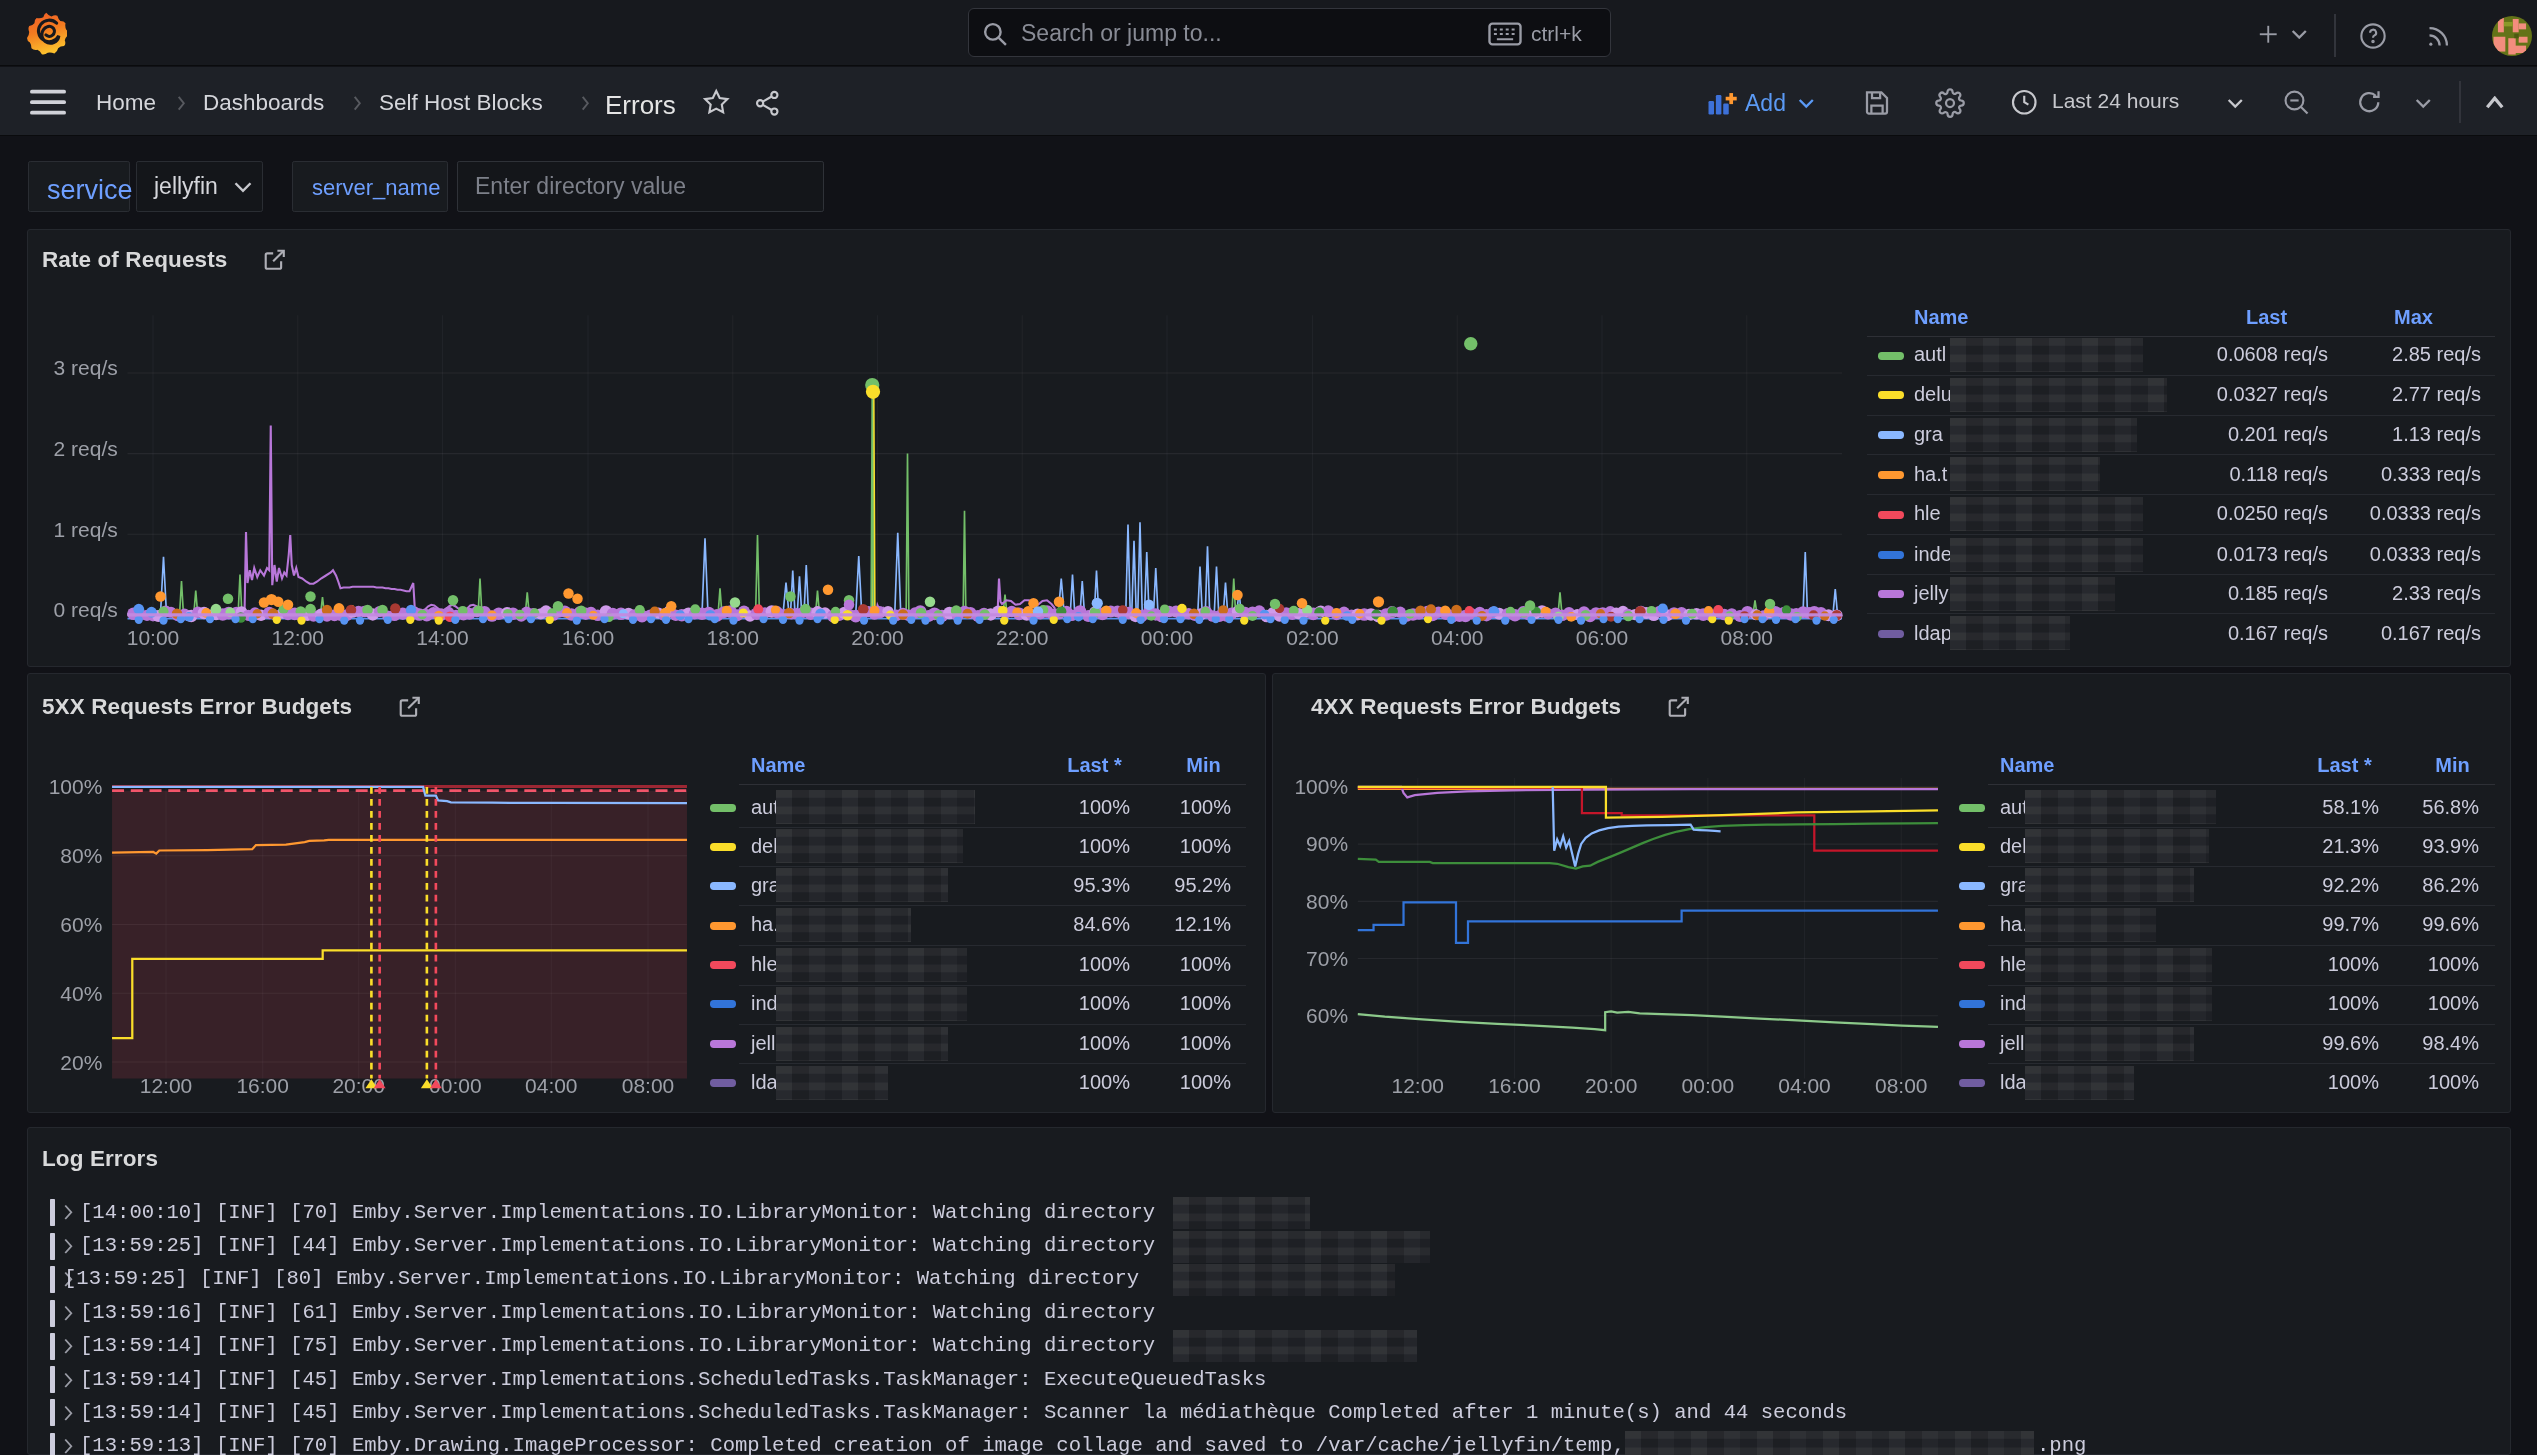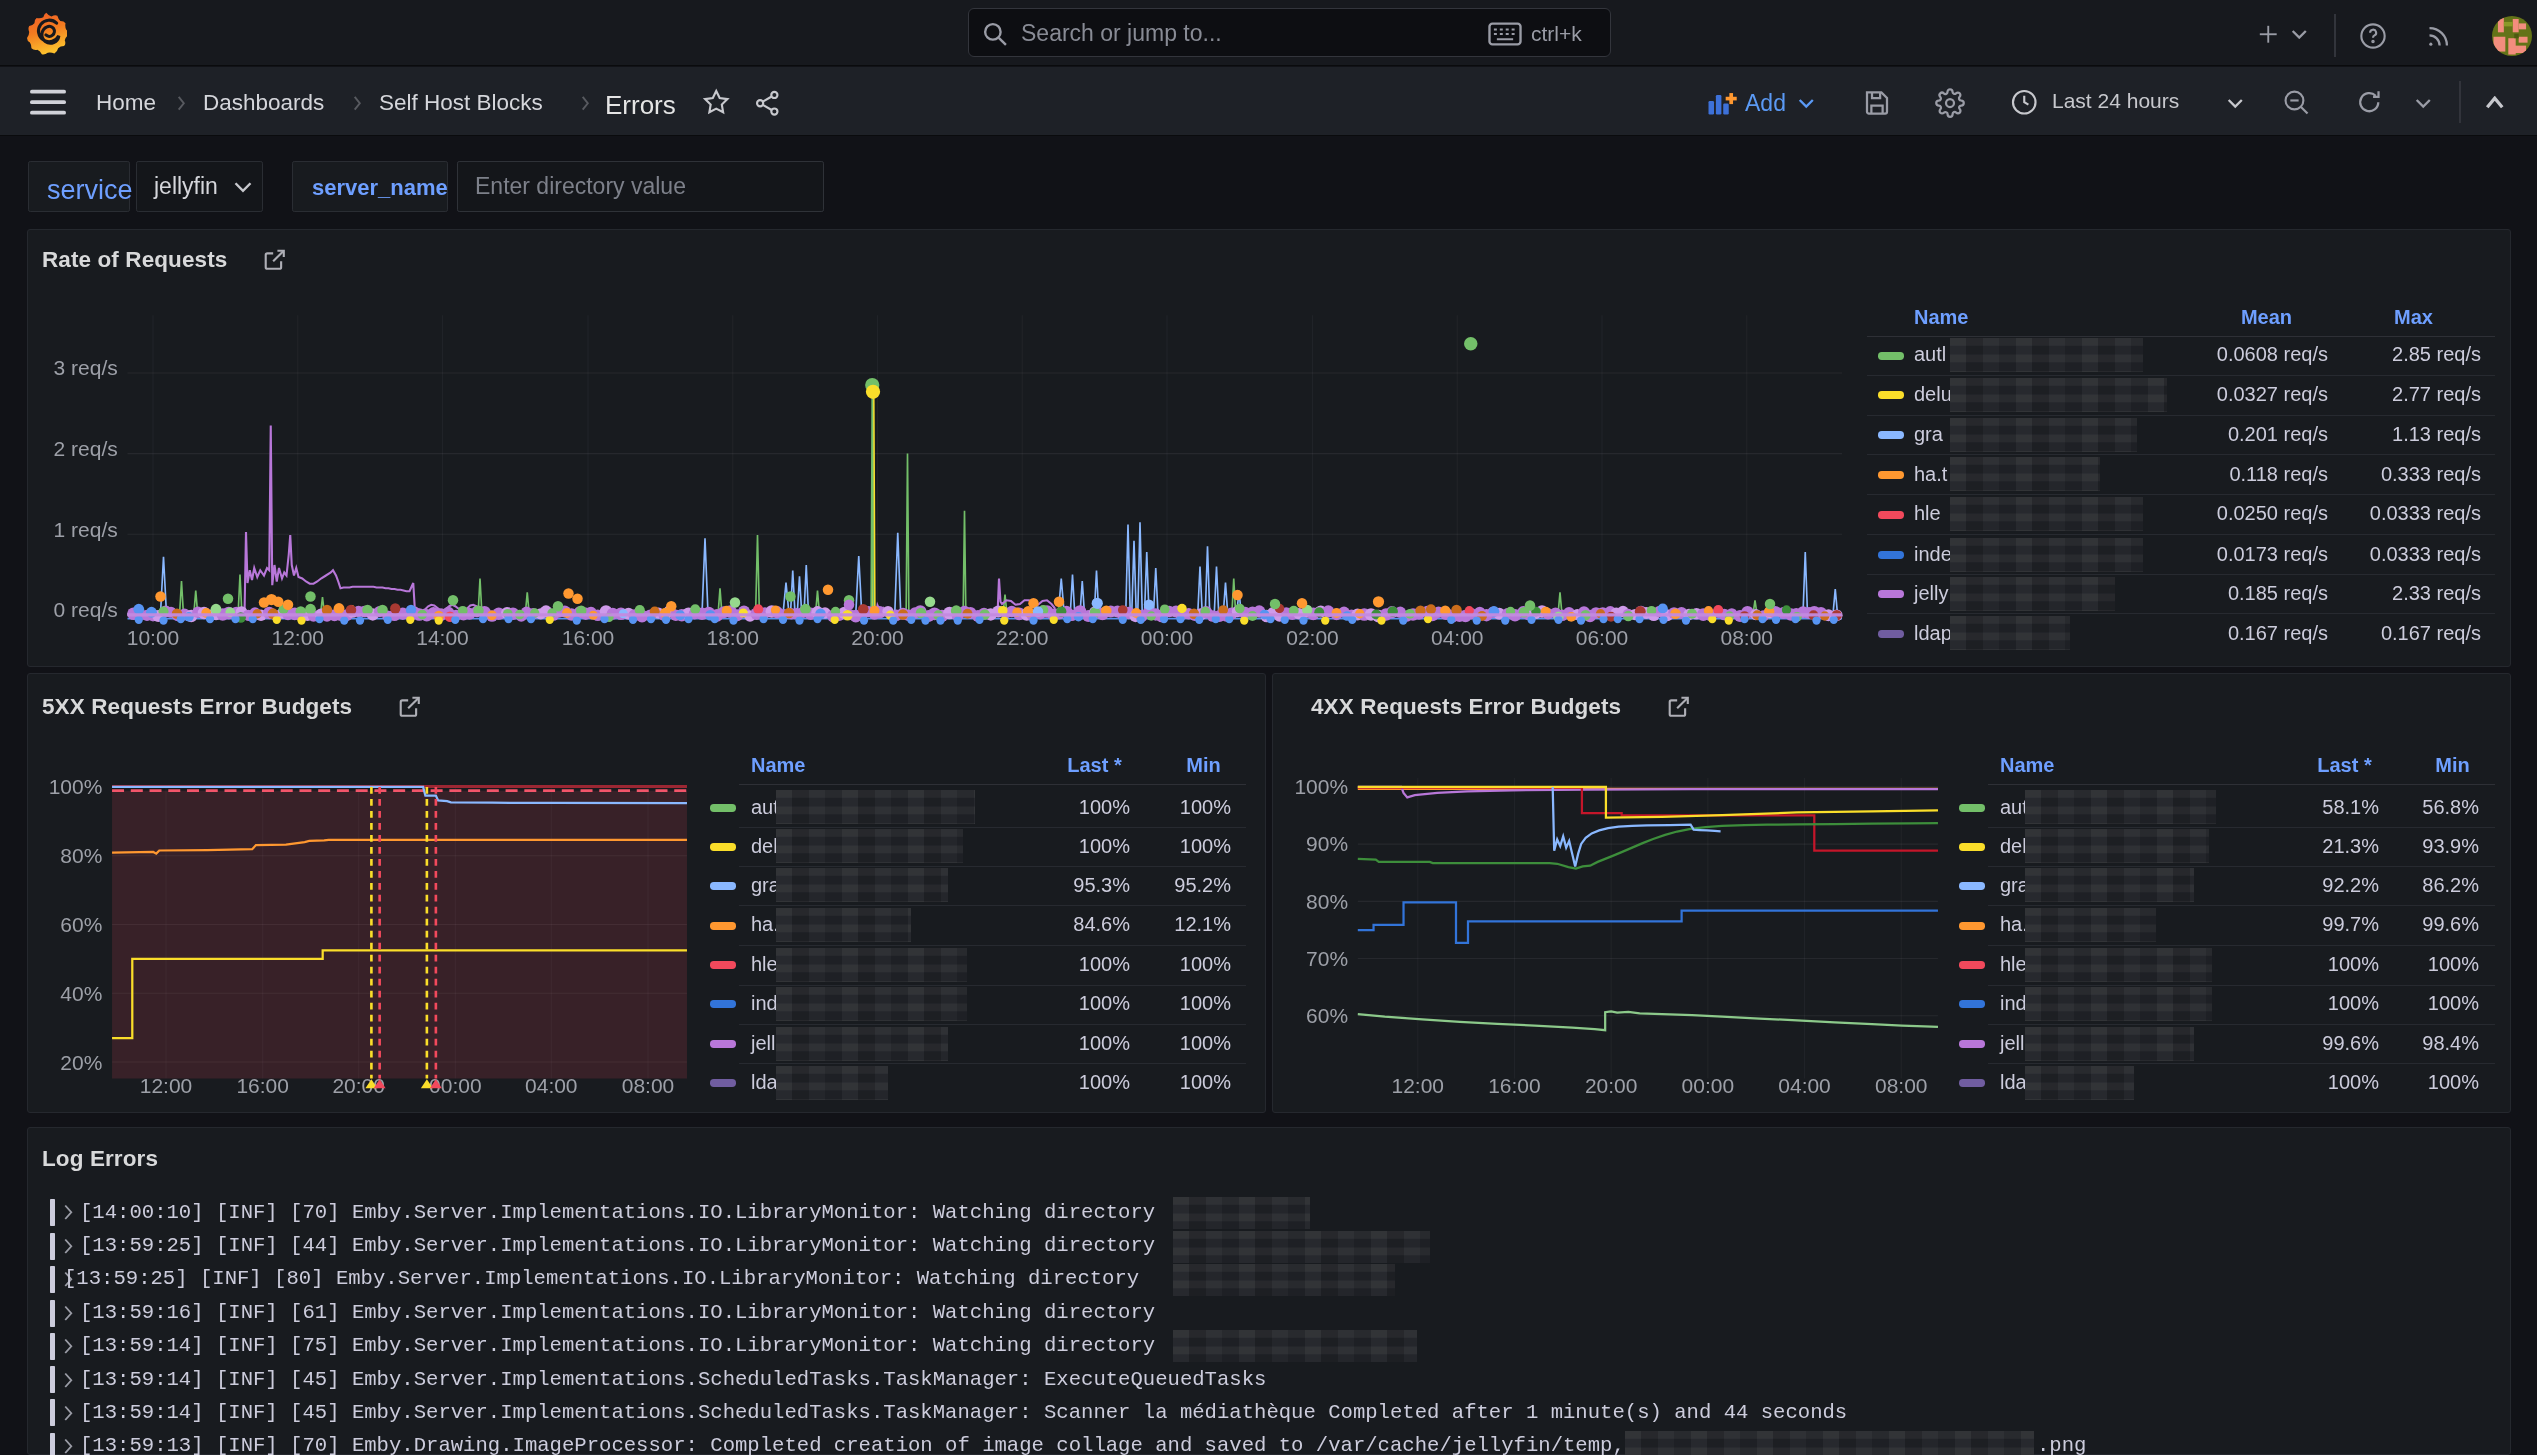--- a/index.html
+++ b/index.html
@@ -153,21 +153,21 @@
     <path d="M1.5 7.5 L6.5 1.5 L11.5 7.5"></path>
   </svg>
 <div class="abs" style="left:28px;top:161px;width:102px;height:51px;background:#181b1f;border:1.1px solid #2a2d33;border-radius:2.2px"></div>
 <div class="abs" style="left:47px;top:175px;font-size:27px;font-weight:500;color:#6e9fff">service</div>
 <div class="abs" style="left:136px;top:161px;width:127px;height:51px;background:#14161a;border:1.1px solid #2a2d33;border-radius:2.2px"></div>
 <div class="abs" style="left:154px;top:173px;font-size:23px;color:#d5d6db">jellyfin</div>
 <svg class="abs" style="left:234px;top:181px" width="18" height="12" viewBox="0 0 12 8" fill="none" stroke="#c7c8cd" stroke-width="1.6">
     <path d="M1 1.5 L6 6.5 L11 1.5"></path>
   </svg>
 <div class="abs" style="left:292px;top:161px;width:156px;height:51px;background:#181b1f;border:1.1px solid #2a2d33;border-radius:2.2px"></div>
-<div class="abs" style="left:312px;top:175px;font-size:22px;font-weight:700;color:#6e9fff">server_name</div>
+<div class="abs" style="left:312px;top:175px;font-size:22px;font-weight:400;color:#6e9fff">server_name</div>
 <div class="abs" style="left:457px;top:161px;width:367px;height:51px;background:#14161a;border:1.1px solid #2f3238;border-radius:2.2px"></div>
 <div class="abs" style="left:475px;top:173px;font-size:23px;color:#7d808a">Enter directory value</div>
 <div class="panel" style="left:27px;top:229px;width:2484px;height:438px"></div>
 <div class="ptitle" style="left:42px;top:247px">Rate of Requests</div>
 <svg class="abs" style="left:262px;top:247px" width="25.5" height="25.5" viewBox="0 0 24 24" fill="none" stroke="#aeafb6" stroke-width="2">
     <path d="M18 13.5V19a1.5 1.5 0 0 1-1.5 1.5H5A1.5 1.5 0 0 1 3.5 19V7.5A1.5 1.5 0 0 1 5 6h5.5"></path>
     <path d="M14.5 3.5h6v6"></path>
     <line x1="10.5" y1="13.5" x2="20" y2="4"></line>
   </svg>
 <svg class="abs" style="left:27px;top:229px" width="2484" height="438" viewBox="0 0 3312 584">
@@ -691,21 +691,21 @@
       <circle cx="744" cy="503" r="7" fill="#73bf69"></circle>
       <circle cx="1240" cy="497" r="7" fill="#96d98d"></circle>
       <circle cx="1700" cy="500" r="7" fill="#73bf69"></circle>
       <circle cx="2040" cy="502" r="7" fill="#73bf69"></circle>
       <circle cx="2360" cy="500" r="7" fill="#73bf69"></circle>
       <circle cx="980" cy="498" r="7" fill="#96d98d"></circle>
       <line x1="170" y1="514.5" x2="2456" y2="514.5" stroke="#c48be0" stroke-width="4.5" opacity="0.95"></line>
     </g>
   </svg>
 <div class="hdr" style="left:1914px;top:306px">Name</div>
-<div class="hdr" style="left:2214px;top:306px;width:105px;text-align:center">Mean</div>
+<div class="hdr" style="left:2214px;top:306px;width:105px;text-align:center">Last</div>
 <div class="hdr" style="left:2361px;top:306px;width:105px;text-align:center">Max</div>
 <div class="abs" style="left:1867px;top:336px;width:628px;height:0.7px;background:rgba(204,204,220,0.12)"></div>
 <div class="swatch" style="left:1878px;top:352px;background:#73bf69"></div>
 <div class="legrow" style="left:1914px;top:343px">autl</div>
 <div class="blur" style="left:1950px;top:338px;width:193px;height:34px"></div>
 <div class="num" style="left:2133px;top:343px;width:195px">0.0608 req/s</div>
 <div class="num" style="left:2286px;top:343px;width:195px">2.85 req/s</div>
 <div class="abs" style="left:1867px;top:375px;width:628px;height:0.7px;background:rgba(204,204,220,0.09)"></div>
 <div class="swatch" style="left:1878px;top:391px;background:#fade2a"></div>
 <div class="legrow" style="left:1914px;top:383px">delu</div>

